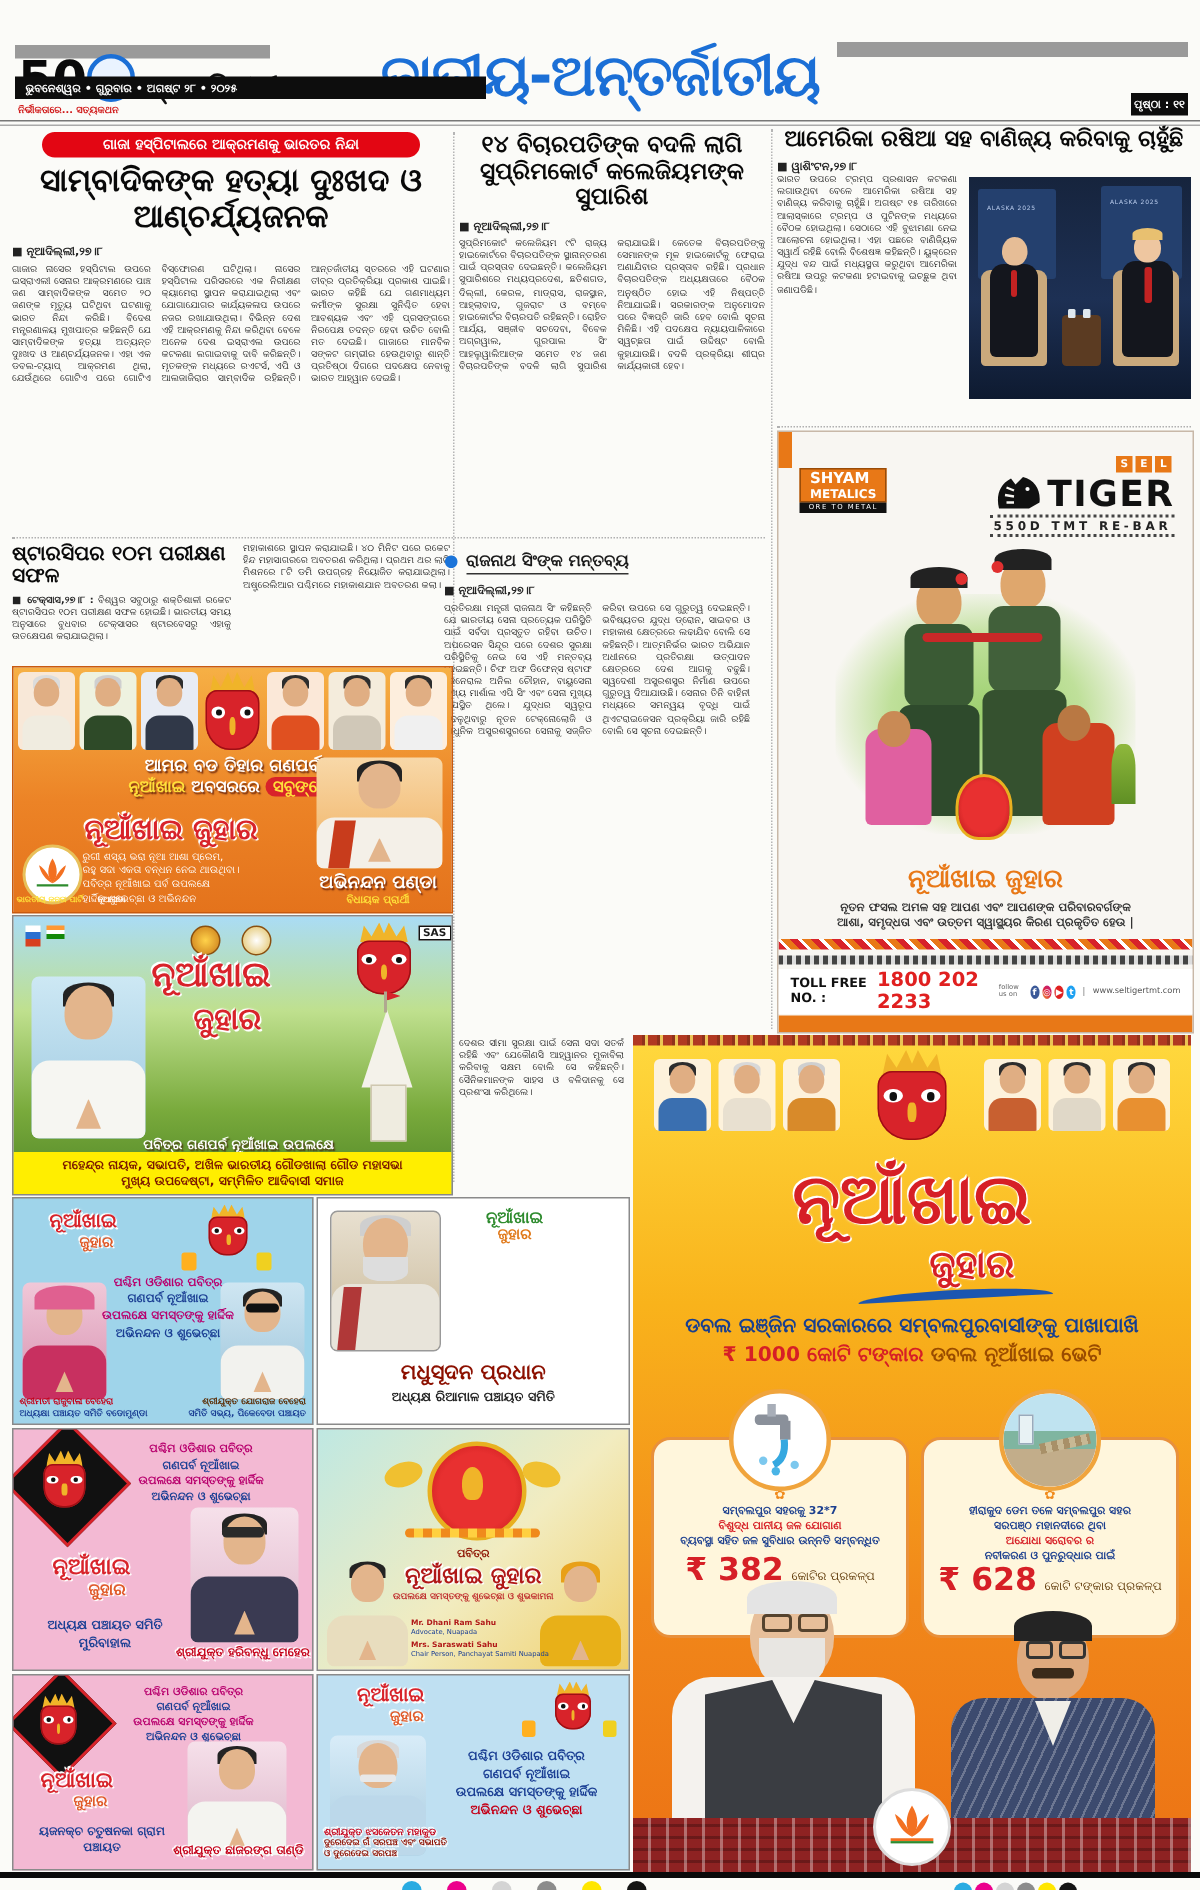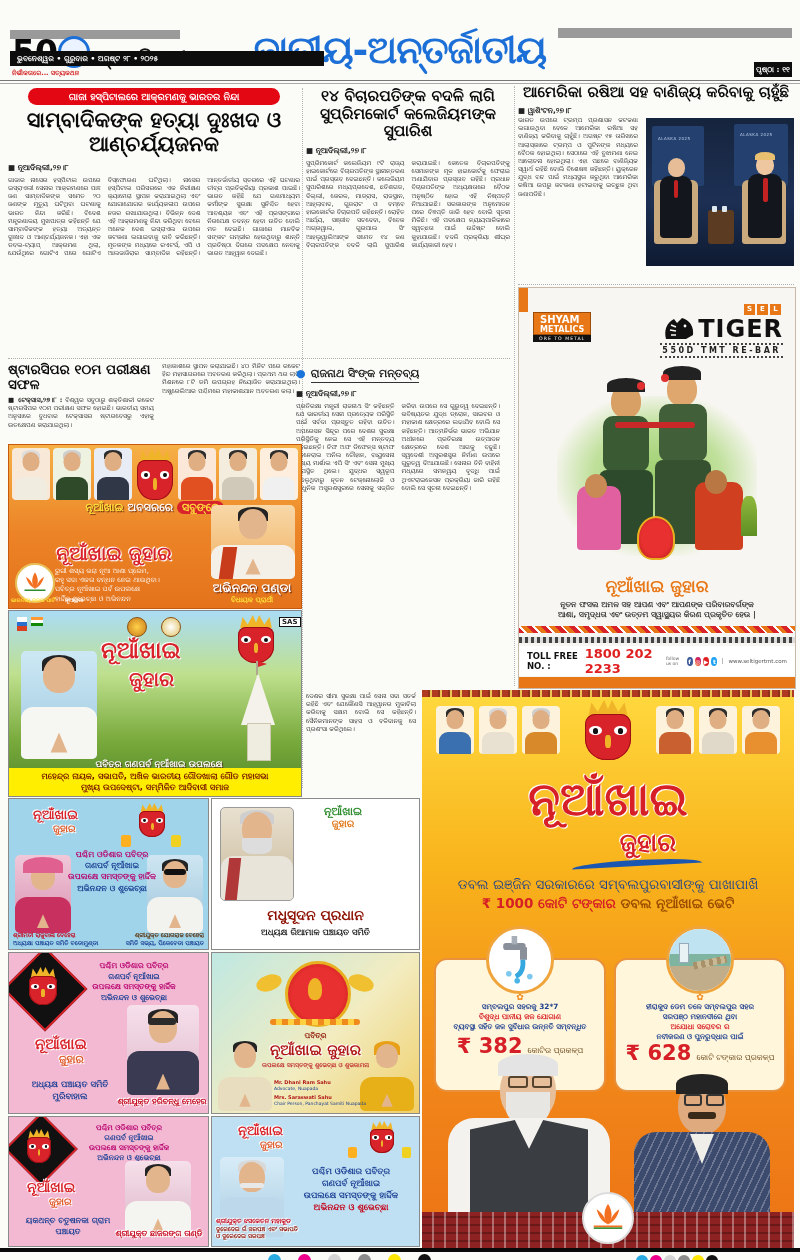--- a/index.html
+++ b/index.html
@@ -193,20 +193,21 @@
           <div class="av-hair"></div>
           <div class="av-head"></div>
           <div class="av-body"></div>
         </div>
       <div class="avatar" style="width:42px;height:52px;--g:#f0f0f0;background:#fdeedd">
           <div class="av-hair"></div>
           <div class="av-head"></div>
           <div class="av-body"></div>
         </div>
     </div>
+    <div class="ctr outline-d" style="margin-top:3px;font-size:11.5px;font-weight:bold;color:#fff">ଆମର ବଡ ତିହାର ଗଣପର୍ବ</div>
     <div class="ctr" style="margin-top:1px;font-size:11px;font-weight:bold">
       <span style="color:#ffe13a" class="outline-d">ନୂଆଁଖାଇ</span>
       <span style="color:#fff" class="outline-d">ଅବସରରେ</span>
       <span style="background:#d8232a;color:#ffe13a;border-radius:8px;padding:0 5px">ସବୁଙ୍କେ</span>
     </div>
     <div class="outline-w" style="position:absolute;left:10px;top:97px;width:190px;text-align:center;font-size:19px;font-weight:bold;color:#d8232a">ନୂଆଁଖାଇ  ଜୁହାର</div>
     <div style="position:absolute;left:46px;top:122px;font-size:6.8px;color:#fff;line-height:1.35">
       <div>ରୁଗୀ ଶସ୍ୟ ଭରା ନୂଆ ଆଶା ପ୍ରେମ,</div>
       <div>ରହୁ ସଦା ଏକତା ବନ୍ଧନ ନେଇ ଥାଉଥିବା।</div>
       <div>ପବିତ୍ର ନୂଆଁଖାଇ ପର୍ବ ଉପଲକ୍ଷେ</div>
@@ -394,21 +395,21 @@
       <div style="color:#1b3f94">ଅଭିନନ୍ଦନ ଓ ଶୁଭେଚ୍ଛା</div>
     </div>
     <div class="outline-w" style="position:absolute;left:18px;top:62px;font-size:14px;font-weight:bold;color:#d8232a">ନୂଆଁଖାଇ</div>
     <div class="outline-w" style="position:absolute;left:40px;top:79px;font-size:10px;font-weight:bold;color:#e05a28">ଜୁହାର</div>
     <div class="portrait" style="position:absolute;left:116px;top:44px;width:66px;height:76px;background:linear-gradient(180deg,#f6e0ea,#dcb4c8)">
       <div class="p-hair" style="top:3px;width:26px;height:12px"></div>
       <div class="p-head" style="top:5px;width:24px;height:27px"></div>
       <div class="p-body" style="height:36px;background:#f4f4f0"></div>
       <div class="p-hands" style="width:16px;height:14px"></div>
     </div>
-    <div style="position:absolute;left:4px;top:98px;width:110px;font-size:8px;font-weight:bold;color:#1b3f94;text-align:center;line-height:1.4">ୟକଥନ୍ଚ ଚତୁଷନକା ଗ୍ରାମ ପଞ୍ଚାୟତ</div>
+    <div style="position:absolute;left:4px;top:98px;width:110px;font-size:8px;font-weight:bold;color:#1b3f94;text-align:center;line-height:1.4">ୟଜନକ୍ଚ ଚତୁଷନକା ଗ୍ରାମ ପଞ୍ଚାୟତ</div>
     <div class="outline-w" style="position:absolute;left:104px;top:112px;width:92px;font-size:8px;font-weight:bold;color:#c40018;text-align:center">ଶ୍ରୀଯୁକ୍ତ ଛାଜରଙ୍ଗ ତାଣ୍ଡି</div>
   </div>
 
   <div class="abs ad ad-border" style="left:211px;top:1116px;width:207px;height:129px;background:#bfe0f2">
     <div class="outline-w" style="position:absolute;left:26px;top:6px;font-size:13px;font-weight:bold;color:#d8232a">ନୂଆଁଖାଇ</div>
     <div class="outline-w" style="position:absolute;left:48px;top:22px;font-size:10px;font-weight:bold;color:#e05a28">ଜୁହାର</div>
     <div class="deity" style="position:absolute;left:156px;top:4px;width:28px;height:32px">
         <div class="crown"></div>
         <div class="face"></div>
         <div class="eye l"></div>
@@ -538,21 +539,21 @@
         </div>
       <div class="avatar" style="width:38px;height:48px;--g:#e89030;background:#fdf2dc">
           <div class="av-hair"></div>
           <div class="av-head"></div>
           <div class="av-body"></div>
         </div>
     </div>
     <div class="ctr outline-w" style="position:absolute;left:0;top:82px;width:100%;font-size:46px;font-weight:bold;color:#d61f26">ନୂଆଁଖାଇ</div>
     <div class="ctr outline-w" style="position:absolute;left:40px;top:138px;width:100%;font-size:25px;font-weight:bold;color:#d61f26">ଜୁହାର</div>
     <div style="position:absolute;left:150px;top:170px;width:130px;height:6px;background:#1b56b0;border-radius:50%/100% 100% 0 0;transform:rotate(-3deg)"></div>
-    <div class="ctr" style="position:absolute;left:0;top:186px;width:100%;font-size:13.5px;font-weight:normal;color:#183f8f">ଡବଲ ଇଞ୍ଜିନ ସରକାରରେ ସମ୍ବଲପୁରବାସୀଙ୍କୁ ପାଖାପାଖି</div>
+    <div class="ctr" style="position:absolute;left:0;top:186px;width:100%;font-size:13.5px;font-weight:bold;color:#183f8f">ଡବଲ ଇଞ୍ଜିନ ସରକାରରେ ସମ୍ବଲପୁରବାସୀଙ୍କୁ ପାଖାପାଖି</div>
     <div class="ctr" style="position:absolute;left:0;top:205px;width:100%;font-size:13.5px;font-weight:bold">
       <span style="color:#d61f26">₹ 1000 କୋଟି ଟଙ୍କାର</span>
       <span style="color:#9a4c00">ଡବଲ ନୂଆଁଖାଇ ଭେଟି</span>
     </div>
 
     <div class="card" style="left:12px;top:268px;width:168px;height:130px">
       <div class="circ-ic">
         <svg width="56" height="56" viewBox="0 0 40 40">
             <rect x="8" y="10" width="16" height="5" rx="2" fill="#8a909a"></rect>
             <rect x="20" y="13" width="5" height="9" fill="#8a909a"></rect>

